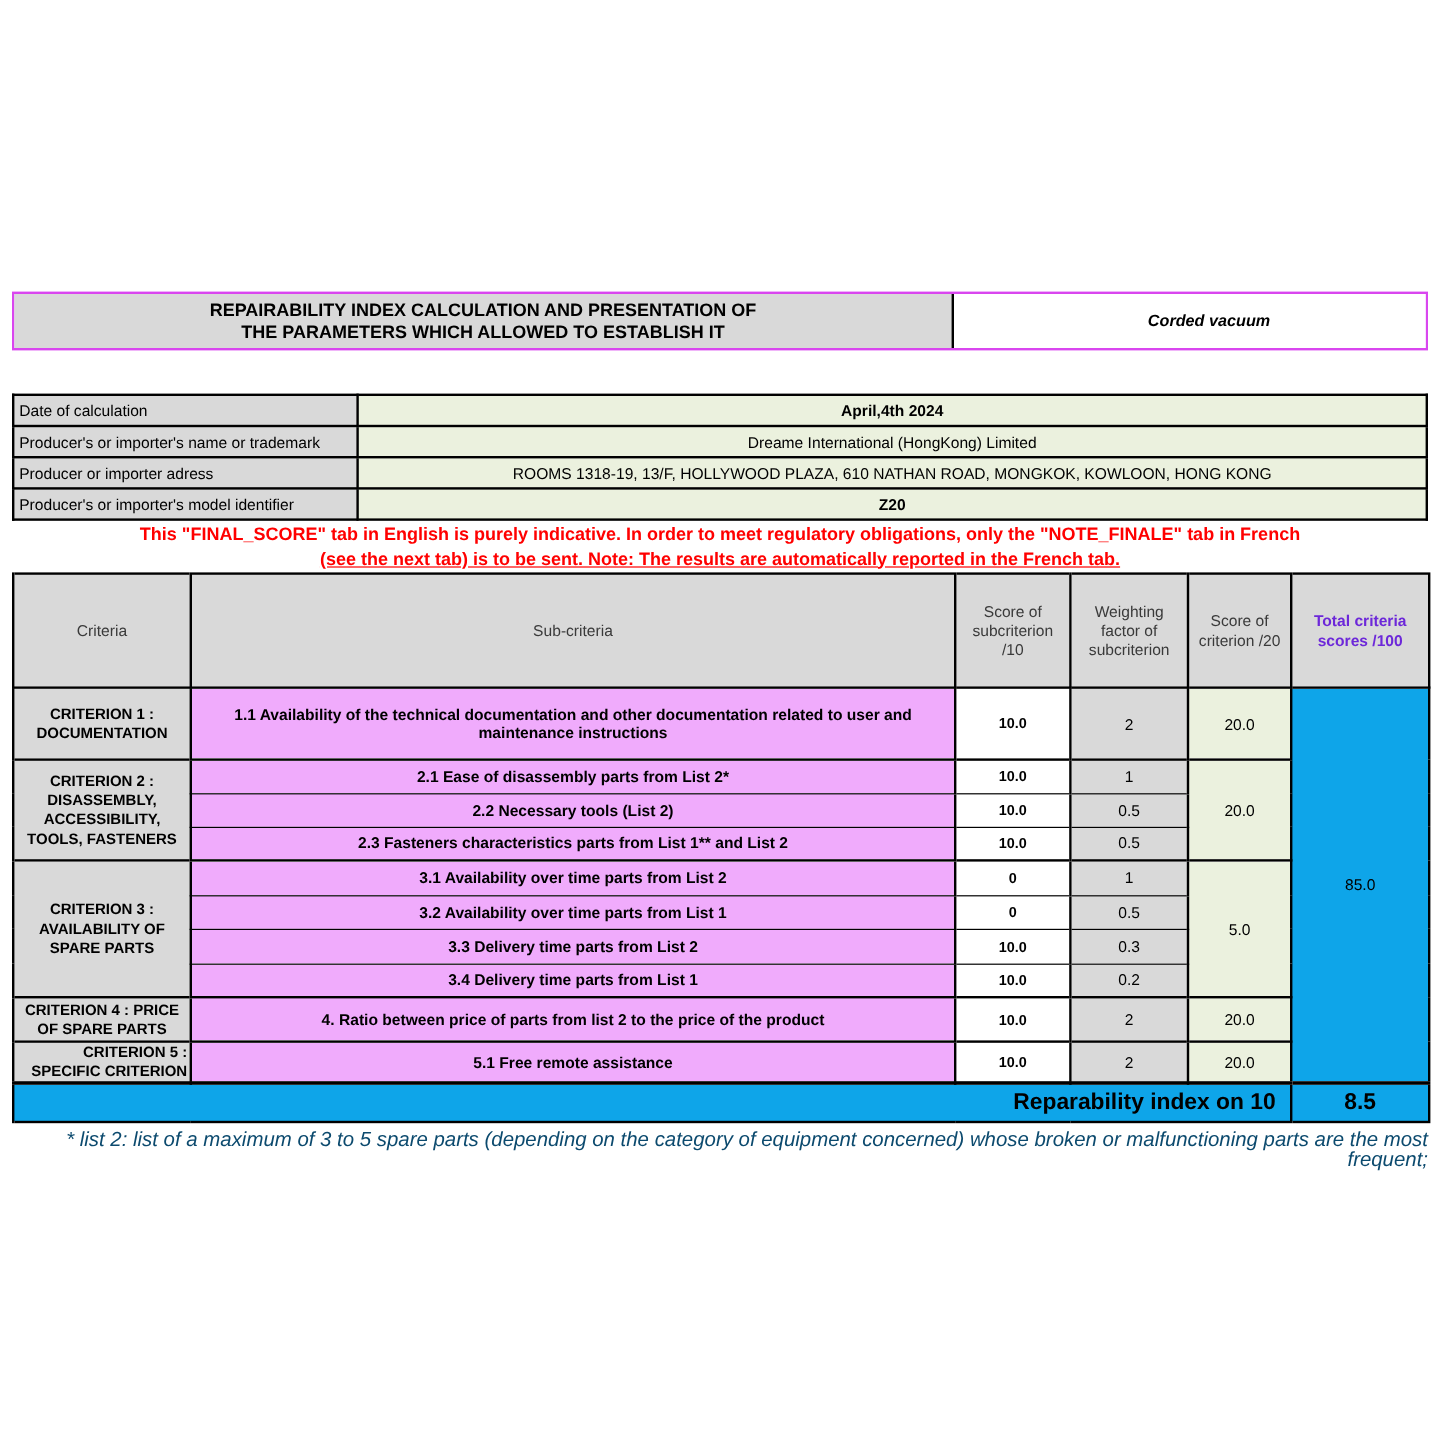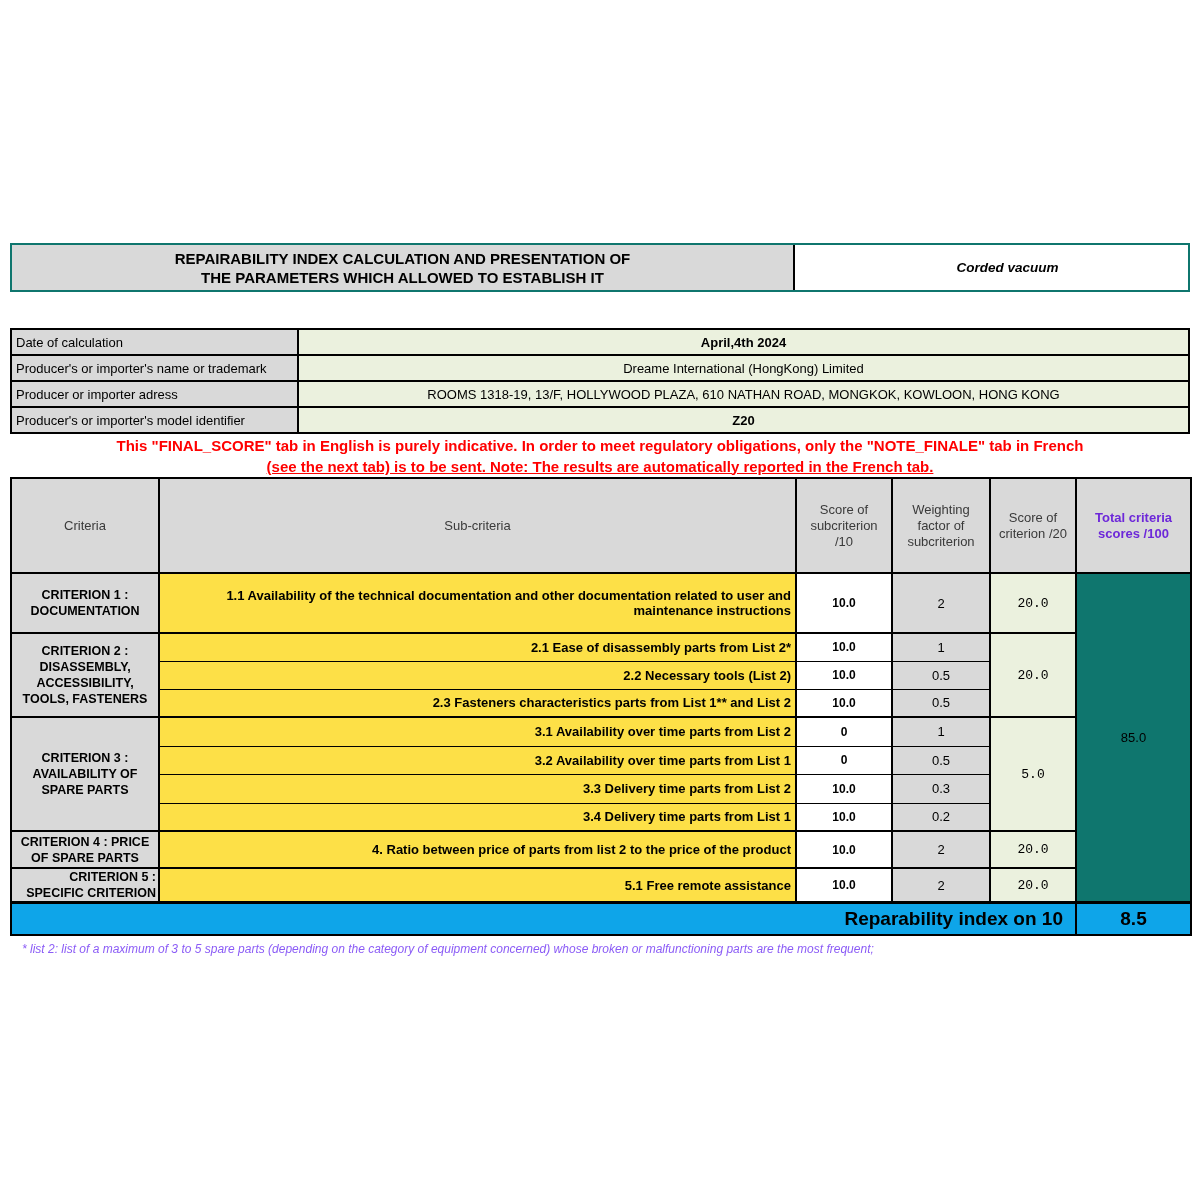--- a/index.html
+++ b/index.html
@@ -1,21 +1,21 @@
 <!DOCTYPE html>
 <html><head>
 <meta charset="utf-8">
 <style>
   html,body{margin:0;padding:0;background:#fff;}
   body{width:1200px;height:1200px;font-family:"Liberation Sans",sans-serif;color:#000;overflow:hidden;}
   .top-spacer{height:243px;}
   .sheet{margin:0 10px;width:1180px;box-sizing:border-box;}
 
   
-  .title-block{display:flex;border:2px solid #0f766e;height:49px;box-sizing:border-box;gap:32px;}
+  .title-block{display:flex;border:2px solid #d946ef;height:49px;box-sizing:border-box;gap:32px;}
   .title-main{flex:0 0 783px;background:#d9d9d9;border-right:2px solid #000;display:flex;flex-direction:column;justify-content:center;text-align:center;font-weight:bold;font-size:15px;line-height:19px;box-sizing:border-box;}
   .title-product{flex:1;background:#fff;display:flex;align-items:center;justify-content:center;font-style:italic;font-weight:600;font-size:13.5px;}
 
   .gap36{height:36px;}
 
   
   table{border-collapse:collapse;}
   .info-table{width:1180px;border:2px solid #000;table-layout:fixed;}
   .info-table td{border:2px solid #000;height:26px;font-size:13px;padding:0 4px;box-sizing:border-box;}
   .info-label{width:287px;background:#d9d9d9;text-align:left;}
@@ -33,34 +33,34 @@
   .main-table thead th{background:#d9d9d9;height:95px;font-weight:normal;color:#3a3a3a;font-size:13px;line-height:16px;text-align:center;vertical-align:middle;border-bottom-width:2px;}
   .main-table thead th.total-h{font-weight:bold;color:#6d28d9;}
   .col-crit{width:148px;}
   .col-sub{width:637px;}
   .col-s10{width:96px;}
   .col-w{width:98px;}
   .col-s20{width:86px;}
   .col-total{width:115px;}
   td.crit{background:#d9d9d9;text-align:center;vertical-align:middle;font-weight:bold;font-size:12.5px;line-height:16px;padding:0 2px;}
   td.crit.left{text-align:right;vertical-align:top;padding-left:0;line-height:16px;}
-  td.sub{background:#fde047;text-align:right;font-weight:bold;font-size:13px;line-height:15px;margin-top:19px;}
+  td.sub{background:#f0abfc;text-align:center;font-weight:bold;font-size:13px;line-height:15px;margin-top:19px;}
   td.s10{background:#ffffff;text-align:center;font-weight:bold;font-size:12px;}
   td.w{background:#d9d9d9;text-align:center;font-size:13px;}
-  td.s20{background:#ebf1de;text-align:center;font-size:13px;font-family:Liberation Mono, monospace;}
-  td.total{background:#0f766e;text-align:center;font-size:13px;vertical-align:middle;}
+  td.s20{background:#ebf1de;text-align:center;font-size:13px;}
+  td.total{background:#0ea5e9;text-align:center;font-size:13px;vertical-align:middle;}
   tr.sec td{border-top-width:2px;}
   tr.h42{height:60px;} tr.h28{height:28px;} tr.h29{height:29px;} tr.h37{height:37px;} tr.h33{height:33px;}
   tr.index-row{height:32px;}
   tr.index-row td{border-top-width:3px;background:#0ea5e9;}
   td.index-label{text-align:right;font-weight:bold;font-size:19px;padding-right:12px;}
   td.index-value{text-align:center;font-weight:bold;font-size:19px;}
 
   
-  .footnotes{margin:5px 0 0 12px;font-style:italic;font-size:12px;line-height:17px;color:#8b5cf6;}
+  .footnotes{margin:5px 0 0 12px;font-style:italic;font-size:17px;line-height:17px;color:#0c4a6e;text-align:right;}
 </style>
 </head>
 <body>
 
 <div class="top-spacer"></div>
 
 <div class="sheet">
 
   <div class="title-block">
     <div class="title-main">

